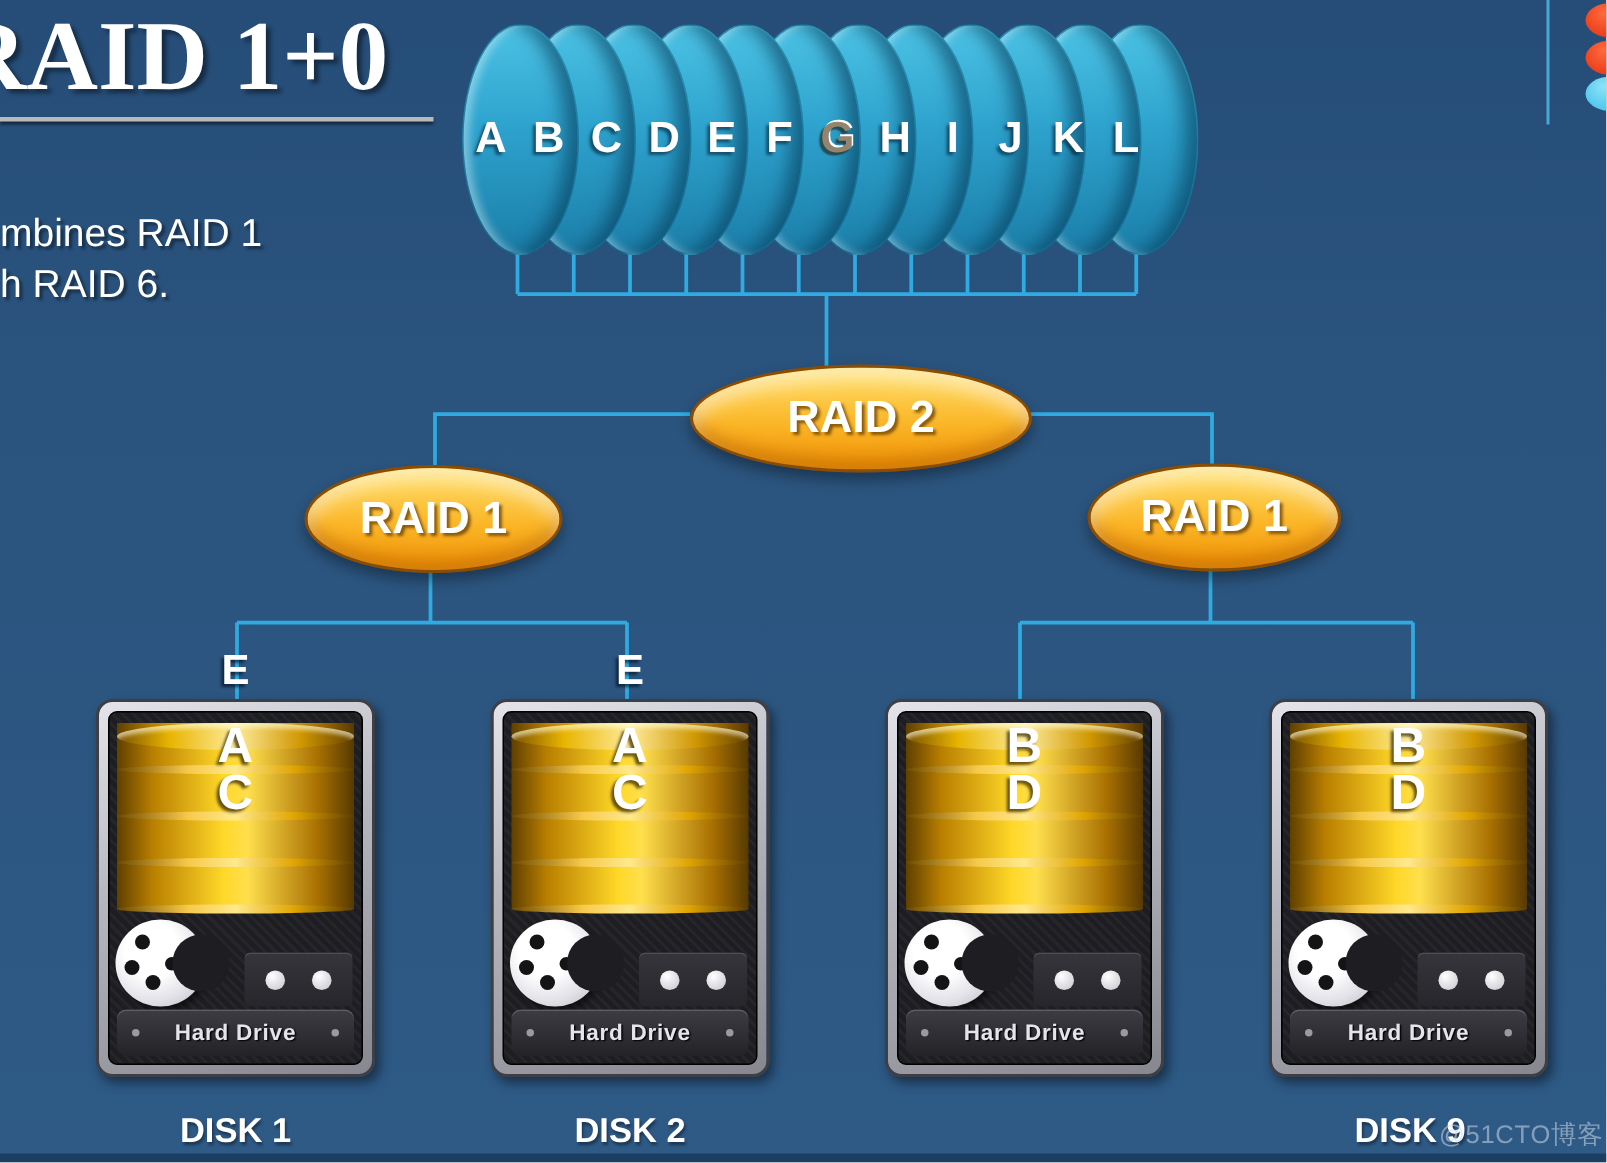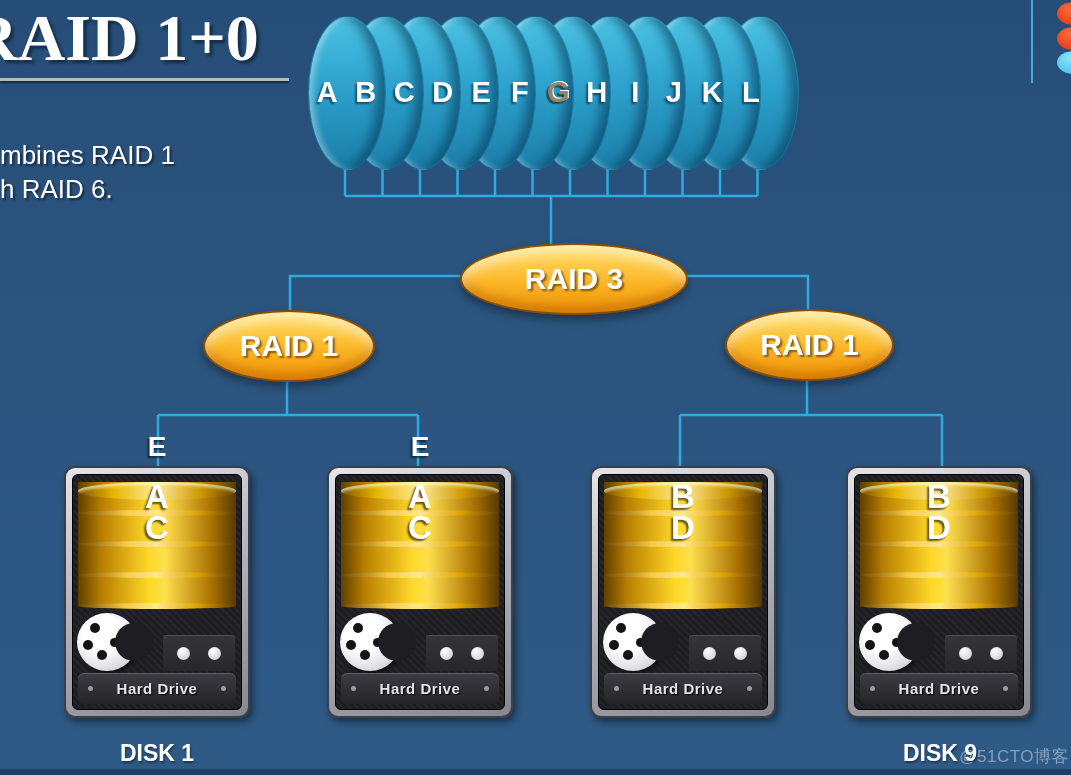--- a/index.html
+++ b/index.html
@@ -185,21 +185,21 @@
 
   <svg class="connector-svg" width="1071" height="775">
     <path d="M345 167V196 M382.5 167V196 M420 167V196 M457.5 167V196 M495 167V196 M532.5 167V196 M570 167V196 M607.5 167V196 M645 167V196 M682.5 167V196 M720 167V196 M757.5 167V196
              M345 196H757.5 M551 196V245
              M460 276H290V313 M684 276H808V311
              M287 377V415 M158 415H418 M158 415V466 M418 415V466
              M807 376V415 M680 415H942 M680 415V466 M942 415V466" fill="none" stroke="#2fabe1" stroke-width="2.5"></path>
   </svg>
 
   <div class="raid-node raid0">
-    <span>RAID 3</span>
+    <span>RAID 2</span>
   </div>
   <div class="raid-node raid1-left">
     <span>RAID 1</span>
   </div>
   <div class="raid-node raid1-right">
     <span>RAID 1</span>
   </div>
 
   <div class="pending-letter pend-1">E</div>
   <div class="pending-letter pend-2">E</div>
@@ -330,20 +330,21 @@
       </div>
       <div class="drive-bottom-bar">
         <span class="bar-dot"></span>
         <span class="bar-label">Hard Drive</span>
         <span class="bar-dot"></span>
       </div>
     </div>
   </div>
 
   <div class="disk-caption c1">DISK 1</div>
+  <div class="disk-caption c2">DISK 2</div>
   <div class="disk-caption c4">DISK 9</div>
 
   <div class="right-rule"></div>
   <div class="corner-dot cd-red1"></div>
   <div class="corner-dot cd-red2"></div>
   <div class="corner-dot cd-cyan"></div>
 
   <div class="watermark">@51CTO博客</div>
   <div class="bottom-strip"></div>
 

